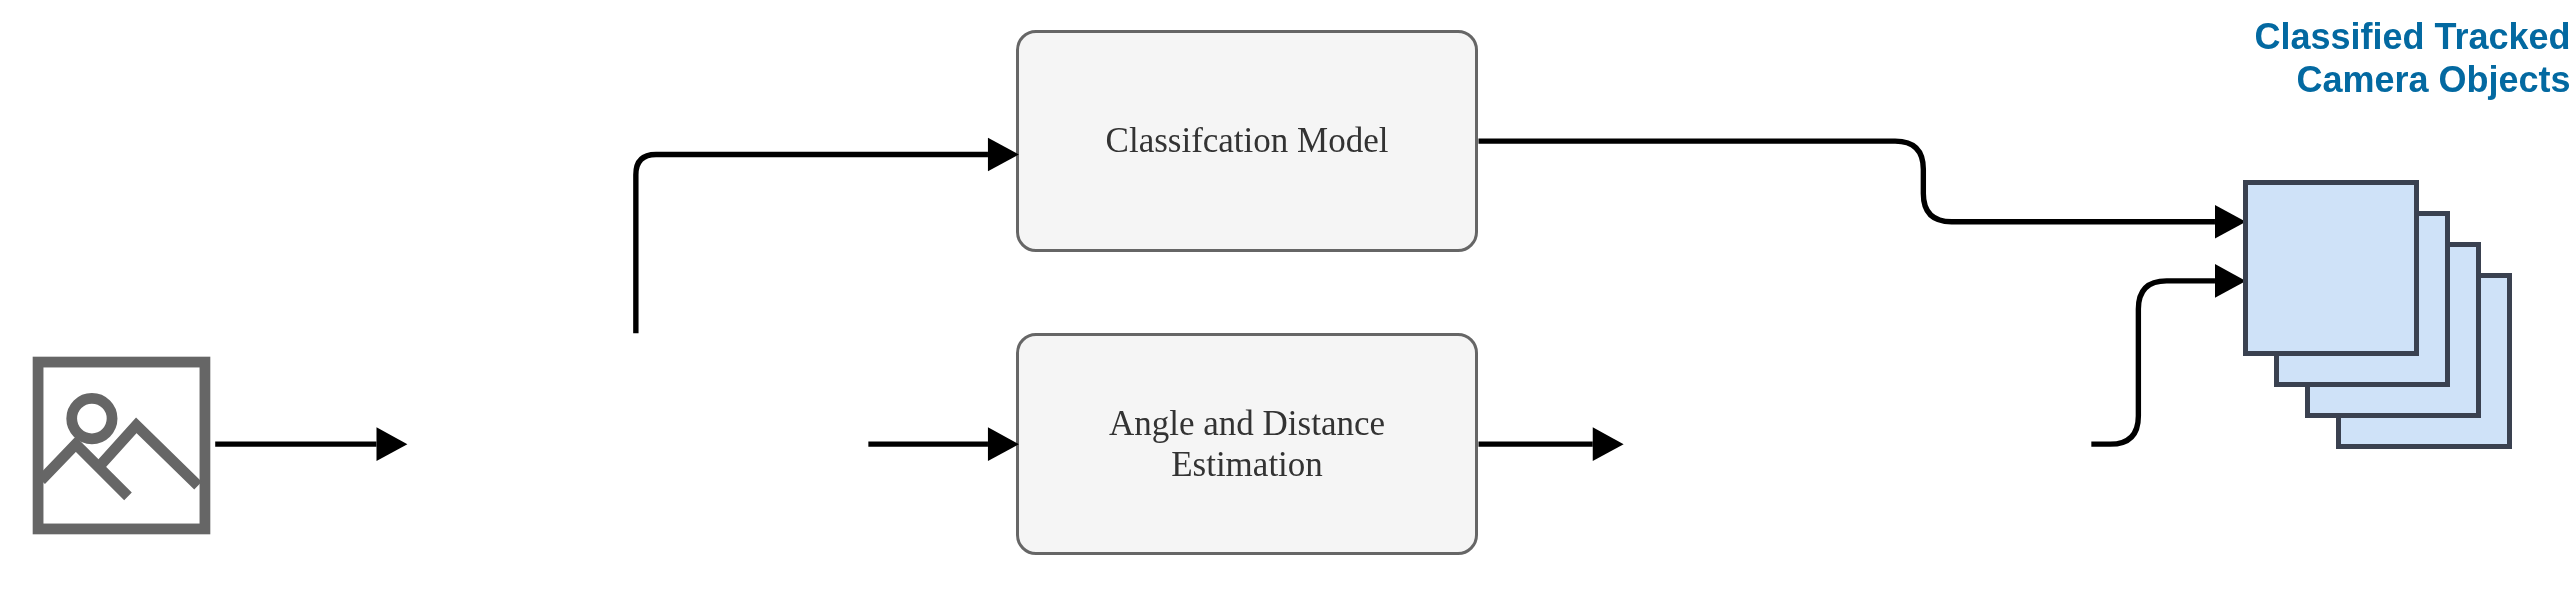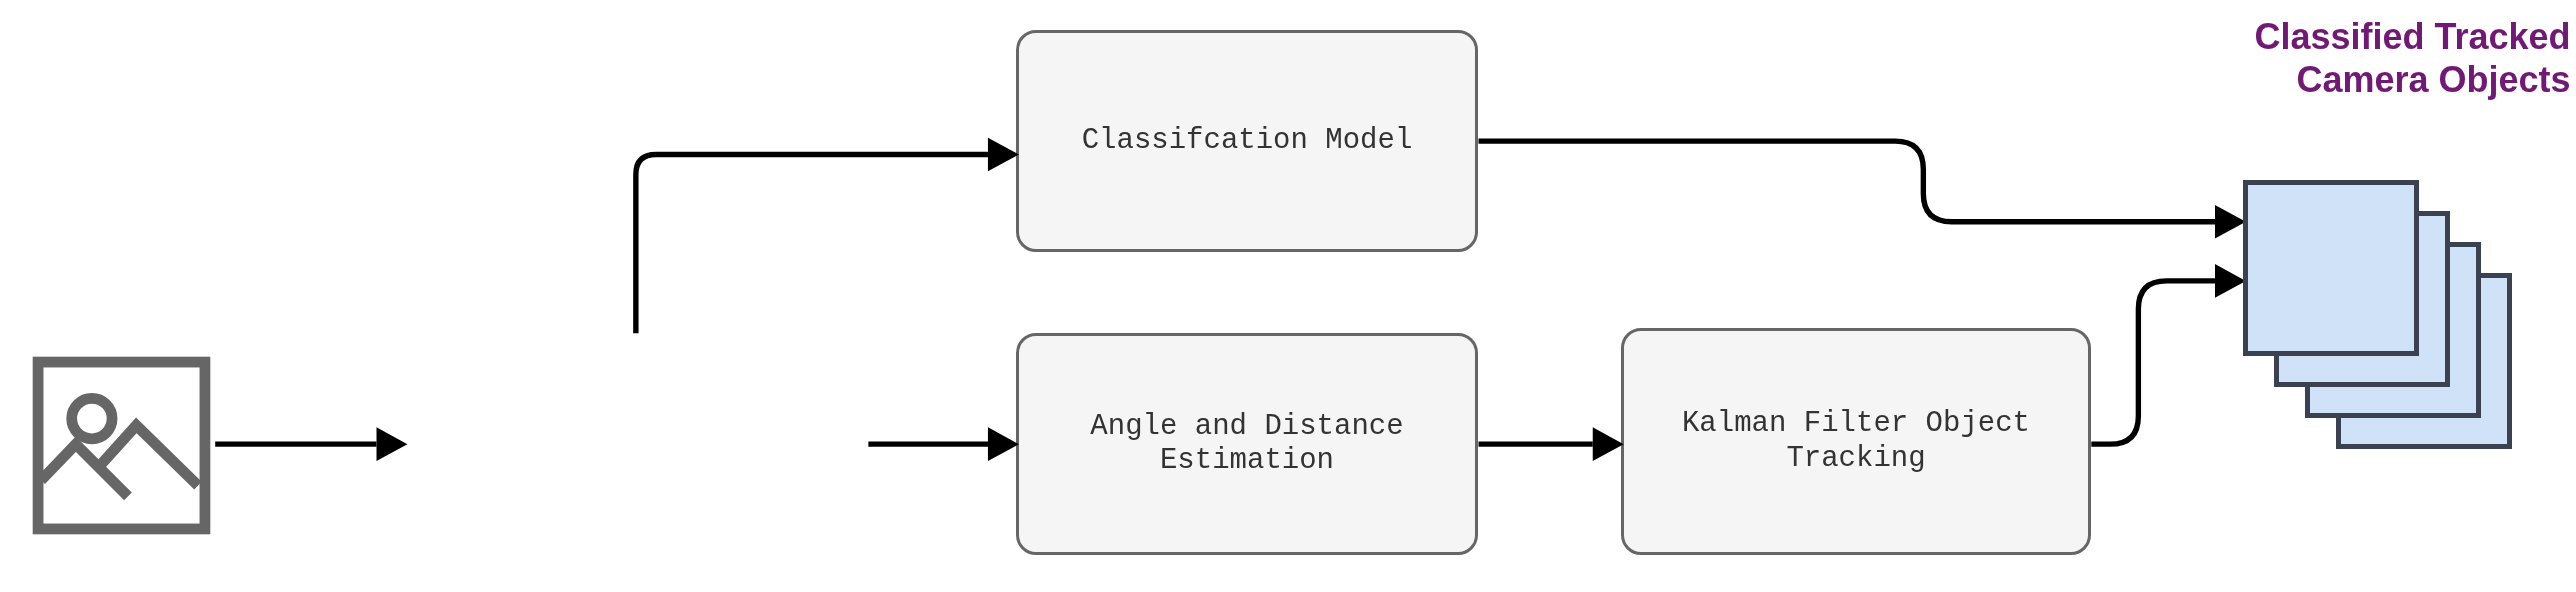--- a/index.html
+++ b/index.html
@@ -27,24 +27,24 @@
     box-sizing: border-box;
     background: #f5f5f5;
     border: 3.4px solid #666666;
     border-radius: 20px;
     display: flex;
     align-items: center;
     justify-content: center;
     text-align: center;
   }
   .proc-label {
-    font-size: 29px;
+    font-size: 35px;
     line-height: 1.18;
     color: #333333;
-    font-family: Liberation Mono, monospace;
+    font-family: Liberation Serif, serif;
     white-space: pre-line;
     padding: 0 12px;
   }
 
   #box-object-detection { left: 403px;  top: 333px; width: 465px; height: 222px; }
   #box-classification   { left: 1016px; top: 30px;  width: 462px; height: 222px; }
   #box-angle-distance   { left: 1016px; top: 333px; width: 462px; height: 222px; text-align: center; }
   #box-kalman           { left: 1621px; top: 328px; width: 470px; height: 227px; }
 
   
@@ -79,21 +79,21 @@
 
   
   #output-caption {
     position: absolute;
     right: 5.4px;
     top: 15px;
     text-align: right;
     font-size: 36px;
     font-weight: bold;
     line-height: 1.2;
-    color: #701a75;
+    color: #0369a1;
     font-family: "Liberation Sans", sans-serif;
     white-space: pre-line;
   }
 
   
   #connectors {
     position: absolute;
     left: 0;
     top: 0;
     width: 2576px;
@@ -131,24 +131,20 @@
 
   <div class="proc-box" id="box-classification">
     <span class="proc-label">Classifcation Model</span>
   </div>
 
   <div class="proc-box" id="box-angle-distance">
     <span class="proc-label">Angle and Distance
 Estimation</span>
   </div>
 
-  <div class="proc-box" id="box-kalman">
-    <span class="proc-label">Kalman Filter Object
-Tracking</span>
-  </div>
 
   <div id="output-caption">Classified Tracked
 Camera Objects</div>
 
   <div id="output-stack">
     <div class="stack-card c4"></div>
     <div class="stack-card c3"></div>
     <div class="stack-card c2"></div>
     <div class="stack-card c1"></div>
   </div>

